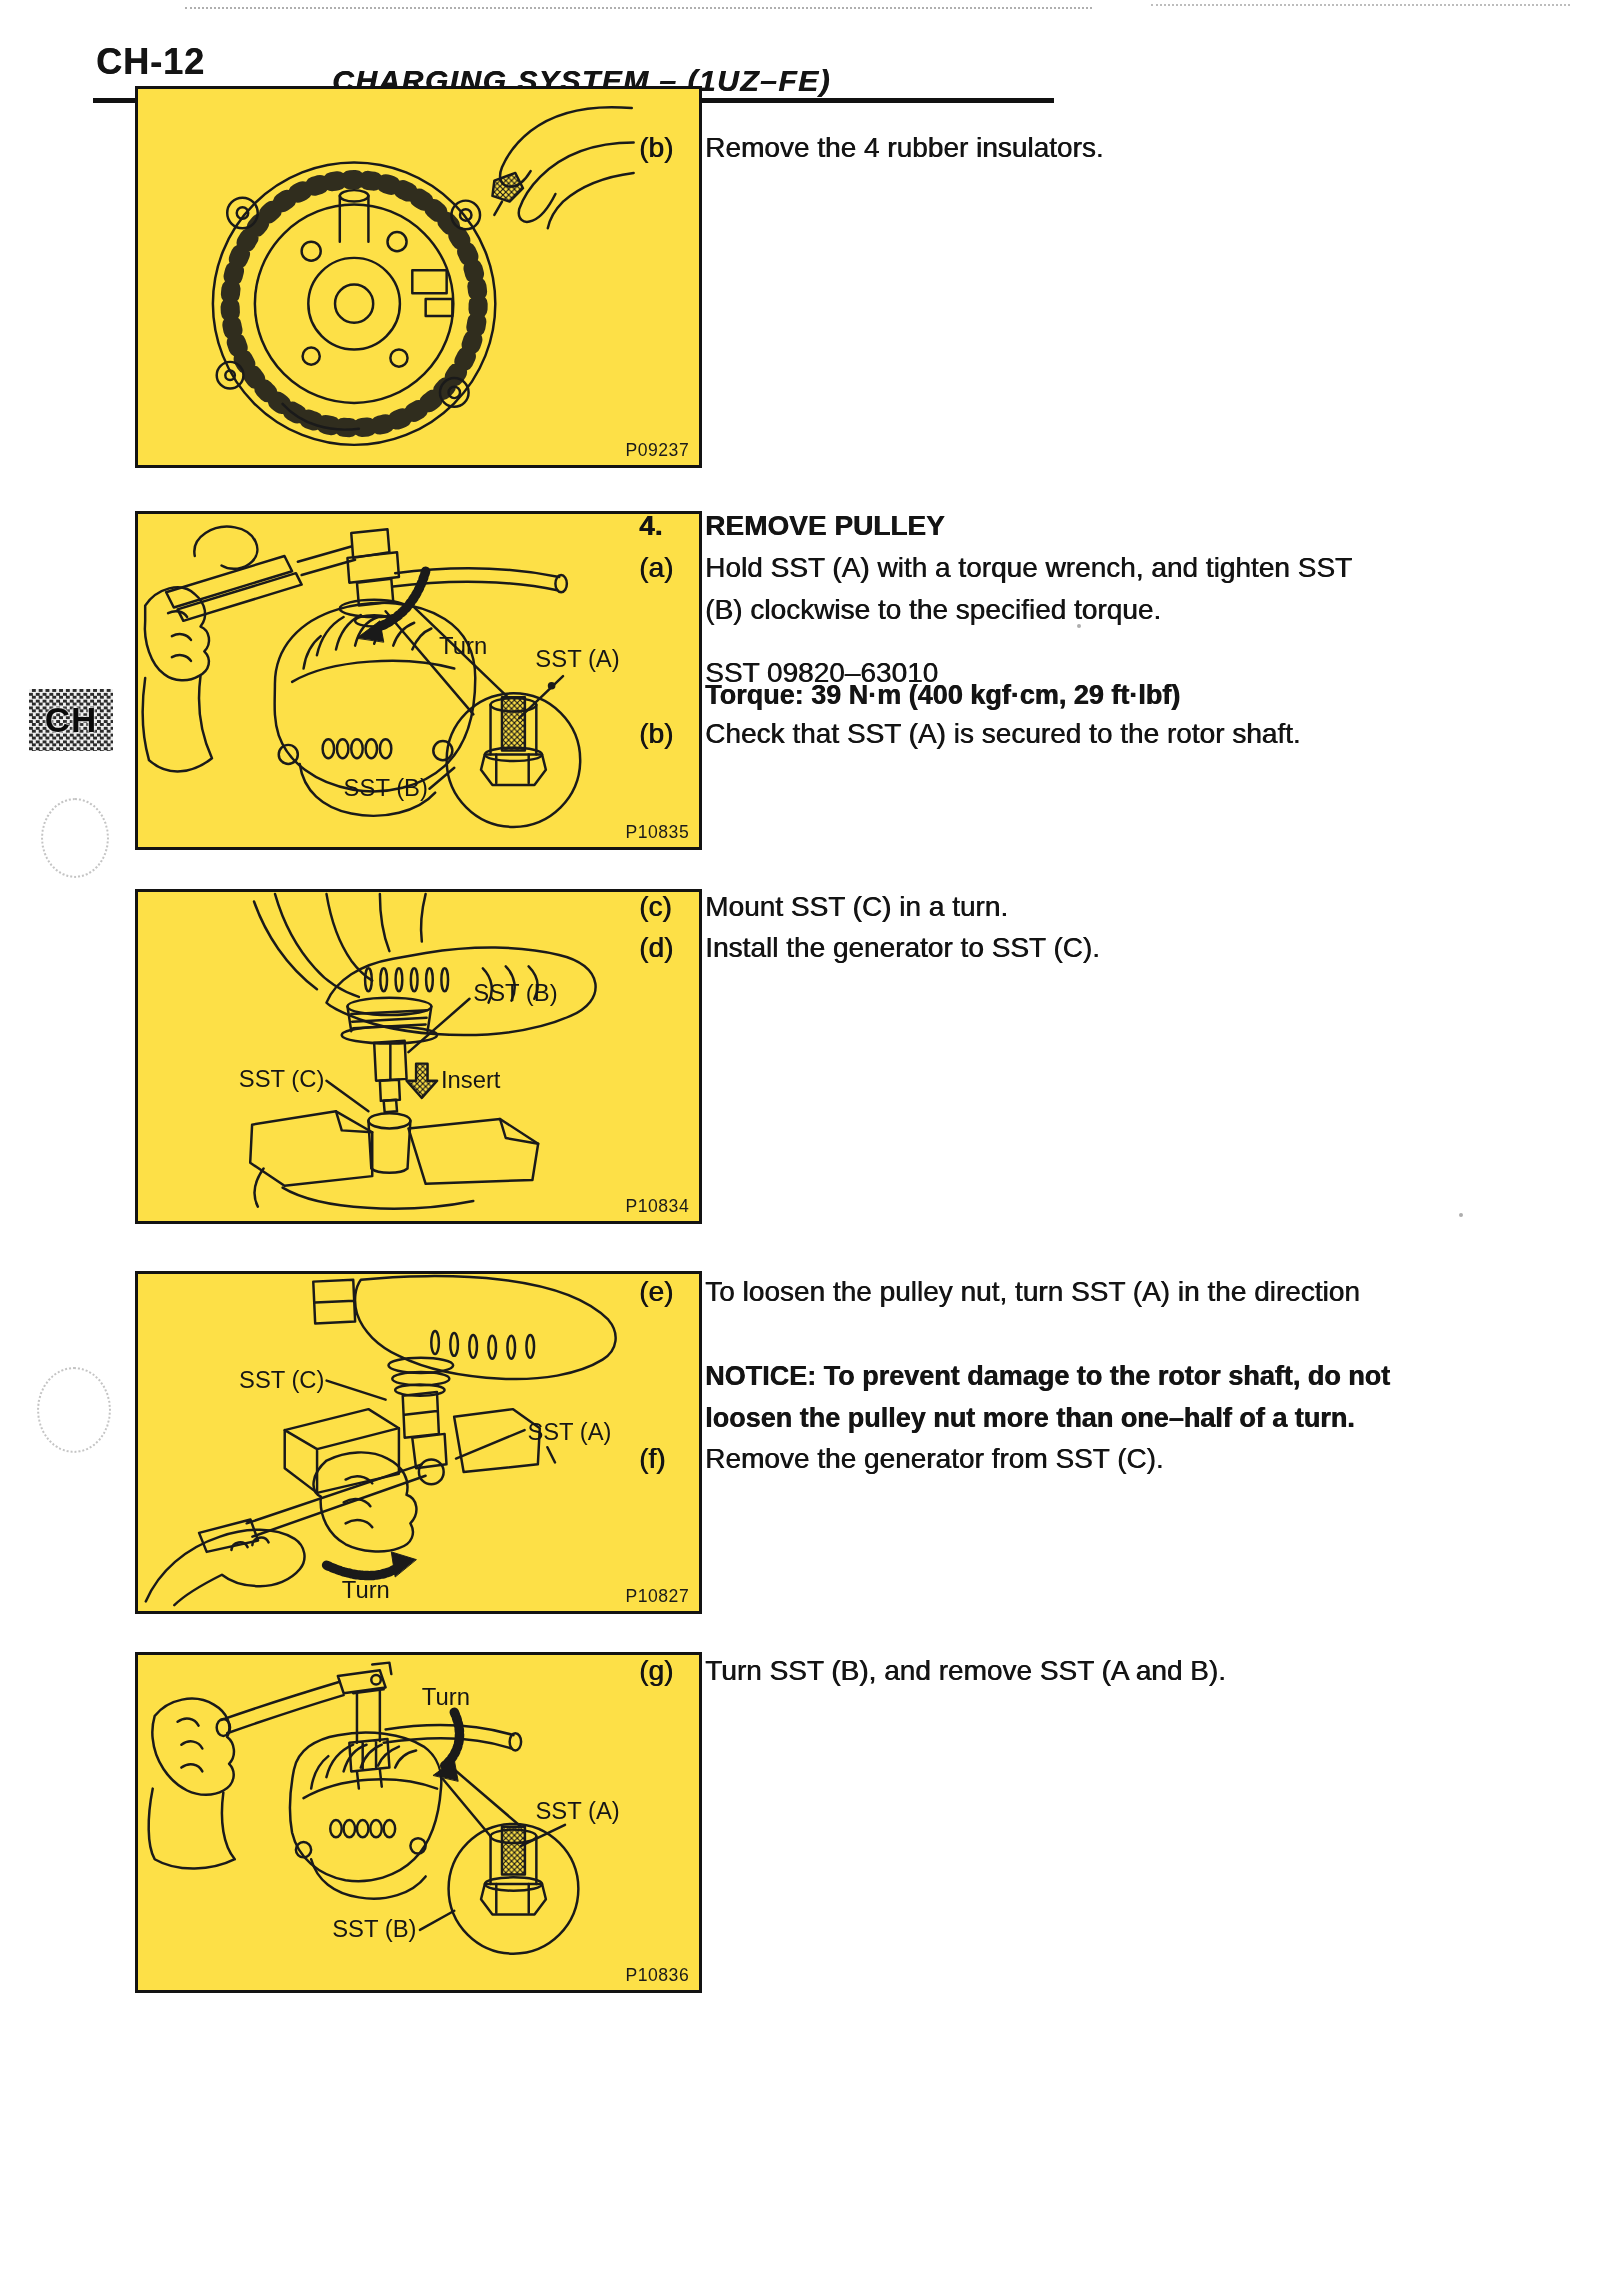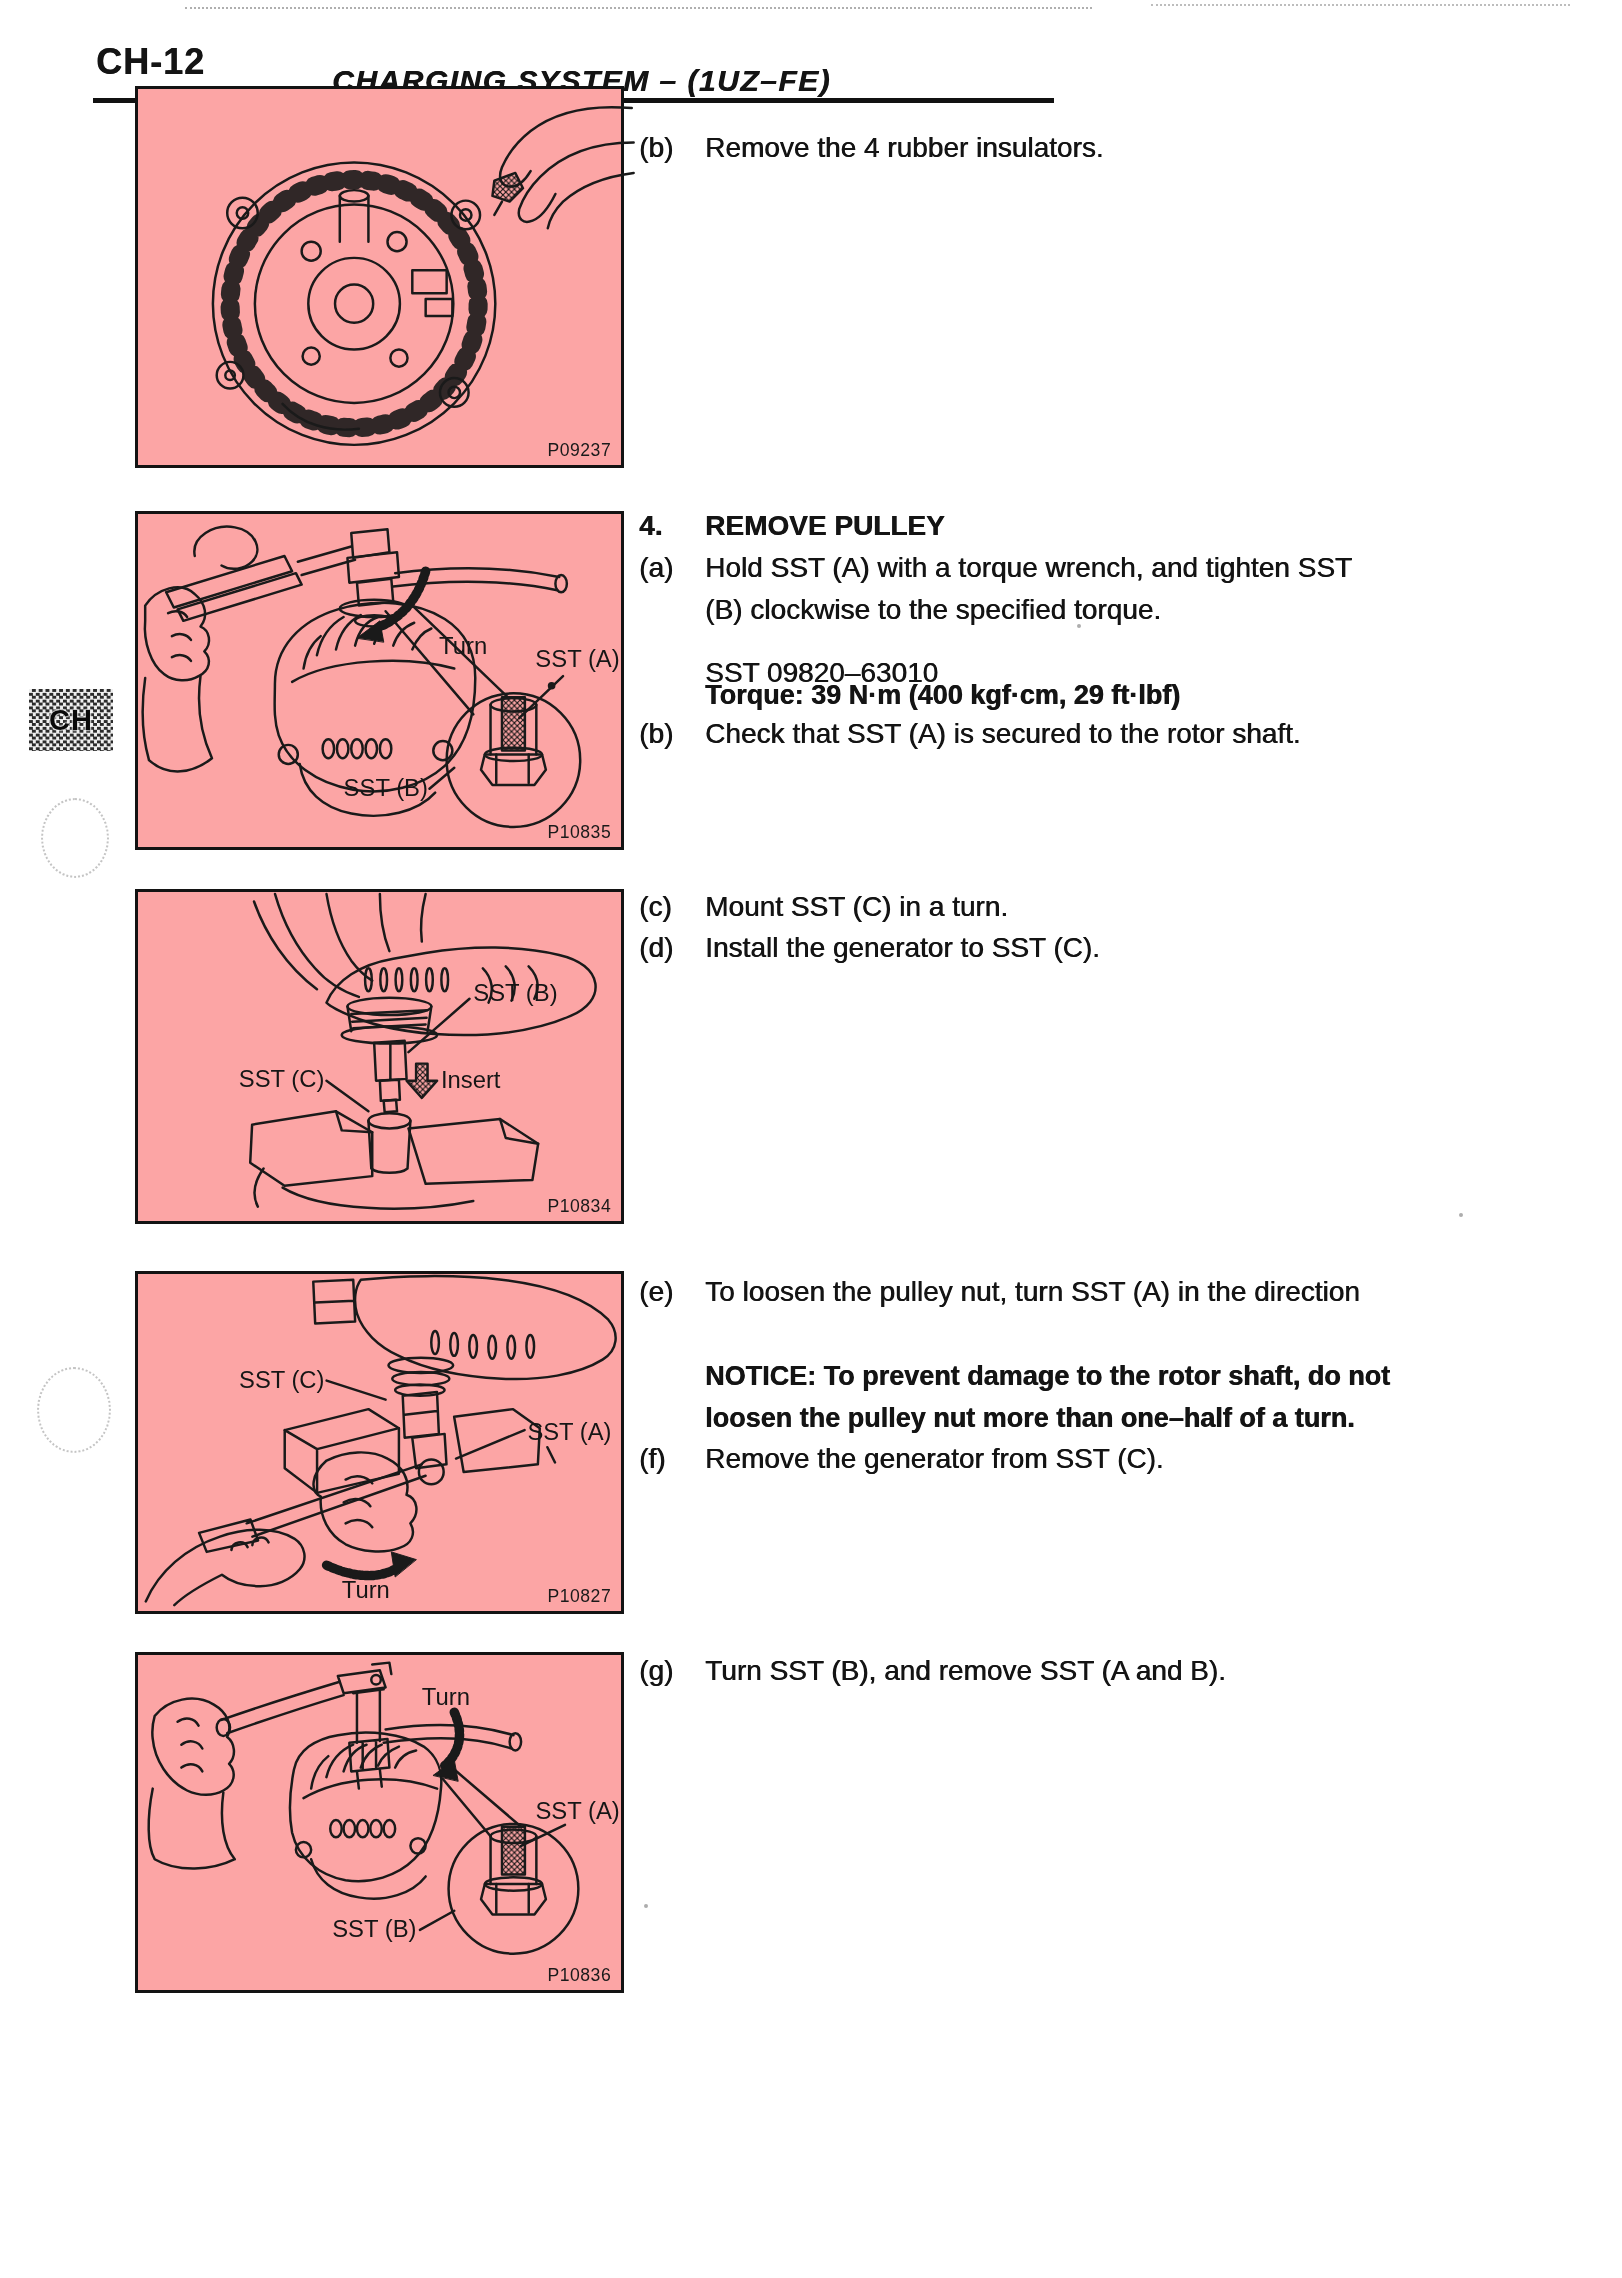--- a/index.html
+++ b/index.html
@@ -8,24 +8,24 @@
   
   .doc-code{position:absolute;left:96px;top:41px;font-size:36px;font-weight:700;letter-spacing:1px;
             text-shadow:0.5px 0 0 currentColor;}
   .doc-title{position:absolute;left:332px;top:64px;font-size:30px;font-weight:700;letter-spacing:1.5px;
              text-shadow:0.5px 0 0 currentColor;font-style:italic;}
   .title-rule{position:absolute;left:93px;top:98px;width:961px;height:4.9px;background:#111;}
   
   .chapter-tab{position:absolute;left:29px;top:689px;width:84px;height:62px;
       background:repeating-conic-gradient(#2b2b2b 0% 25%, #efefef 0% 50%) 0 0 / 6.8px 6.8px;
       display:flex;align-items:center;justify-content:center;}
-  .chapter-tab span{font-size:29px;font-weight:700;color:#0a0a0a;letter-spacing:1px;
+  .chapter-tab span{font-size:35px;font-weight:700;color:#0a0a0a;letter-spacing:1px;
       text-shadow:0 0 2px #fff,0 0 2px #fff,0 0 2.9px #fff;}
   
-  .figbox{position:absolute;left:135px;width:489px;border:3.9px solid #131313;background:#fca5a5;box-sizing:border-box;}
+  .figbox{position:absolute;left:135px;width:567px;border:3.9px solid #131313;background:#fde047;box-sizing:border-box;}
   .figbox svg{display:block;}
   .figcode{position:absolute;right:9.8px;bottom:3.9px;font-size:17.6px;letter-spacing:0.5px;color:#1a1a1a;}
   .fig text{font-family:"Liberation Sans",sans-serif;font-size:25px;fill:#161616;stroke:none;font-weight:400;}
   
   .step{position:absolute;left:639px;width:770px;font-size:28px;line-height:42px;white-space:nowrap;
         text-shadow:0.6px 0 0 currentColor;}
   .step .marker{position:absolute;left:0;top:0;}
   .step .lines{margin-left:66px;}
   .spec{position:absolute;left:705px;font-size:28px;line-height:42px;white-space:nowrap;
         text-shadow:0.6px 0 0 currentColor;}

